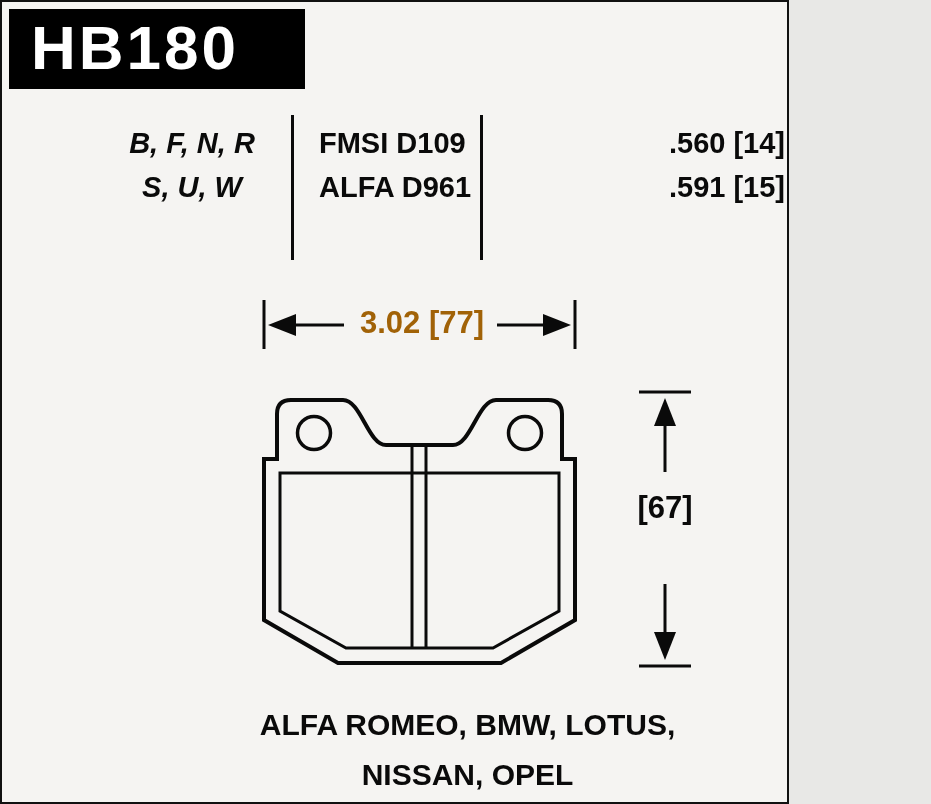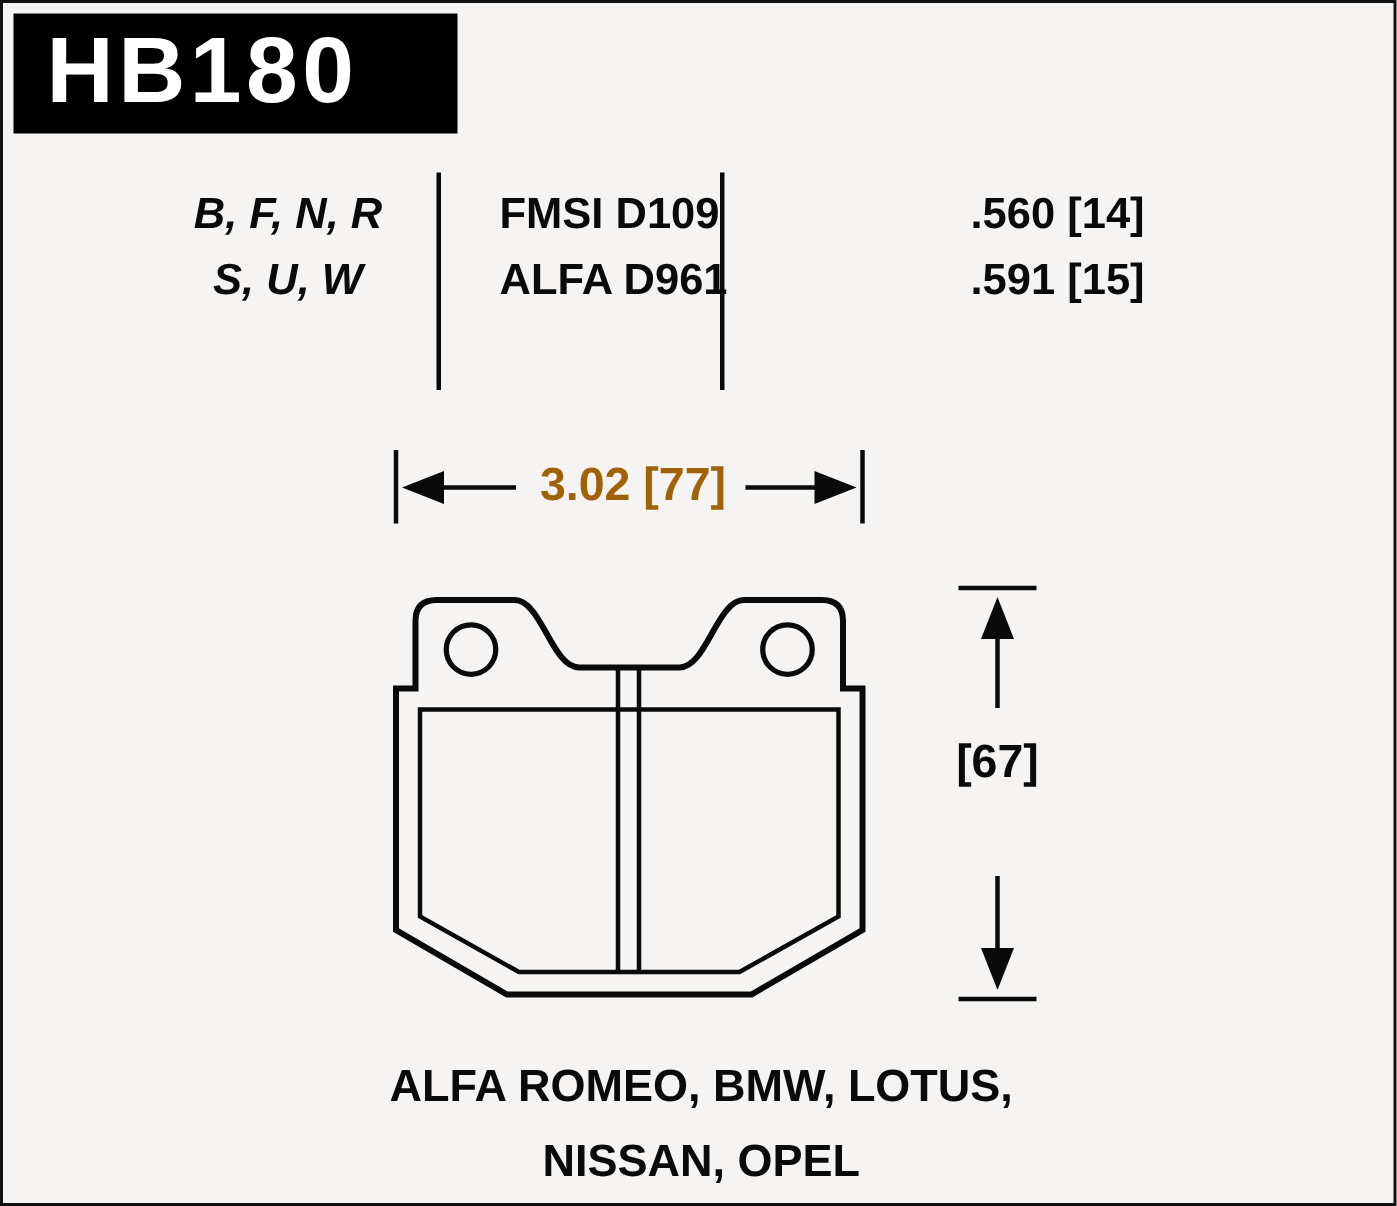--- a/index.html
+++ b/index.html
@@ -3,21 +3,21 @@
 <meta charset="utf-8">
 <style>
   * { margin: 0; padding: 0; box-sizing: border-box; }
   html, body { width: 931px; height: 804px; }
   body {
     font-family: "Liberation Sans", sans-serif;
     background: #e8e8e6;
   }
   .page {
     position: relative;
-    width: 931px;
+    width: 789px;
     height: 804px;
     background: #f5f4f2;
     border: 2px solid #111;
     overflow: hidden;
   }
   .part-header {
     position: absolute;
     left: 7px; top: 7px;
     width: 296px; height: 80px;
     background: #000;
@@ -25,22 +25,22 @@
     font-size: 62px;
     font-weight: 700;
     letter-spacing: 3px;
     line-height: 78px;
     padding-left: 22px;
   }
   .spec-table { position: absolute; left: 0; top: 0; }
   .tcol { position: absolute; font-size: 29px; font-weight: 700; color: #0a0a0a; }
   .tcol .trow { height: 44px; line-height: 44px; white-space: nowrap; }
   .col-codes { left: 110px; top: 119px; width: 160px; text-align: center; font-style: italic; }
-  .col-fmsi  { left: 331px; top: 119px; width: 170px; text-align: left; }
-  .col-thick { left: 645px; top: 119px; width: 160px; text-align: left; }
+  .col-fmsi  { left: 317px; top: 119px; width: 170px; text-align: left; }
+  .col-thick { left: 645px; top: 119px; width: 160px; text-align: center; }
   .vline {
     position: absolute;
     width: 3px; height: 145px;
     top: 113px;
     background: #0a0a0a;
   }
   .vline-1 { left: 289px; }
   .vline-2 { left: 478px; }
   .drawing-svg {
     position: absolute;

